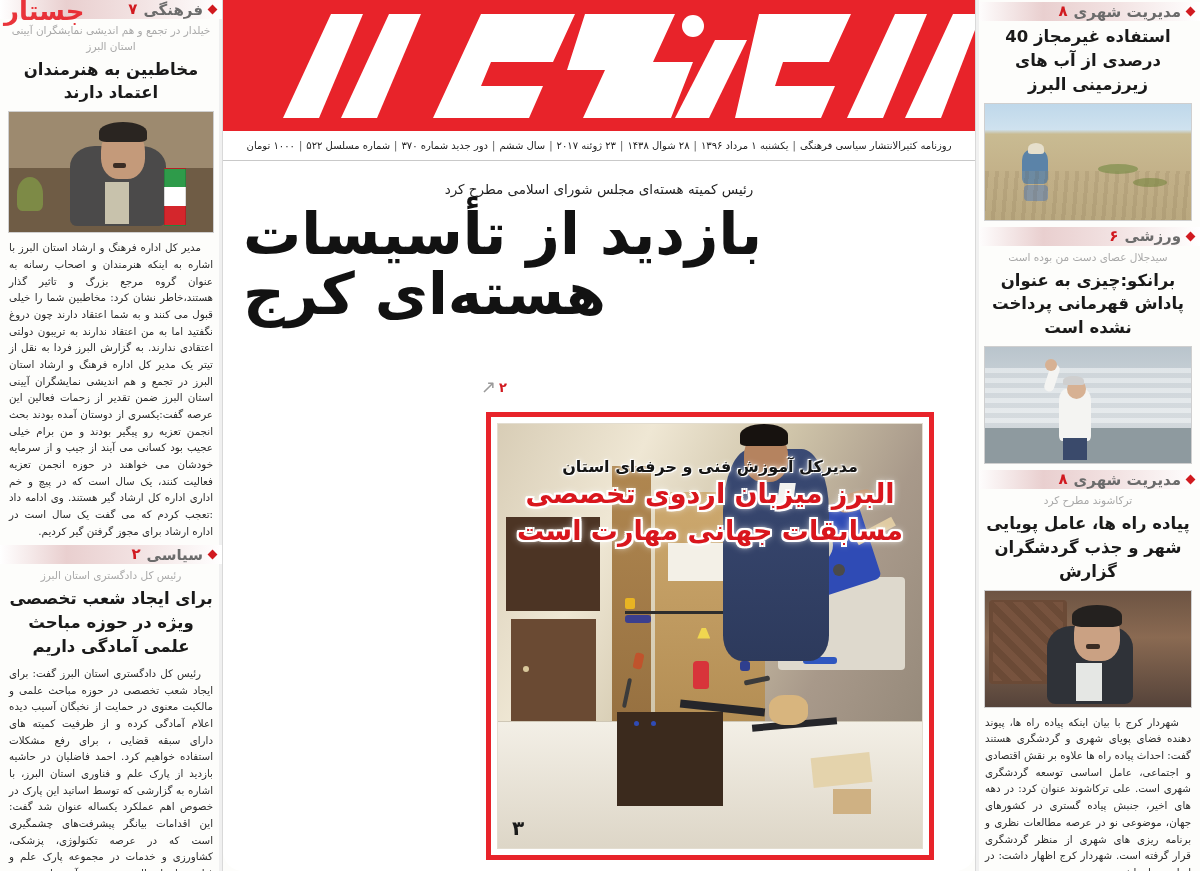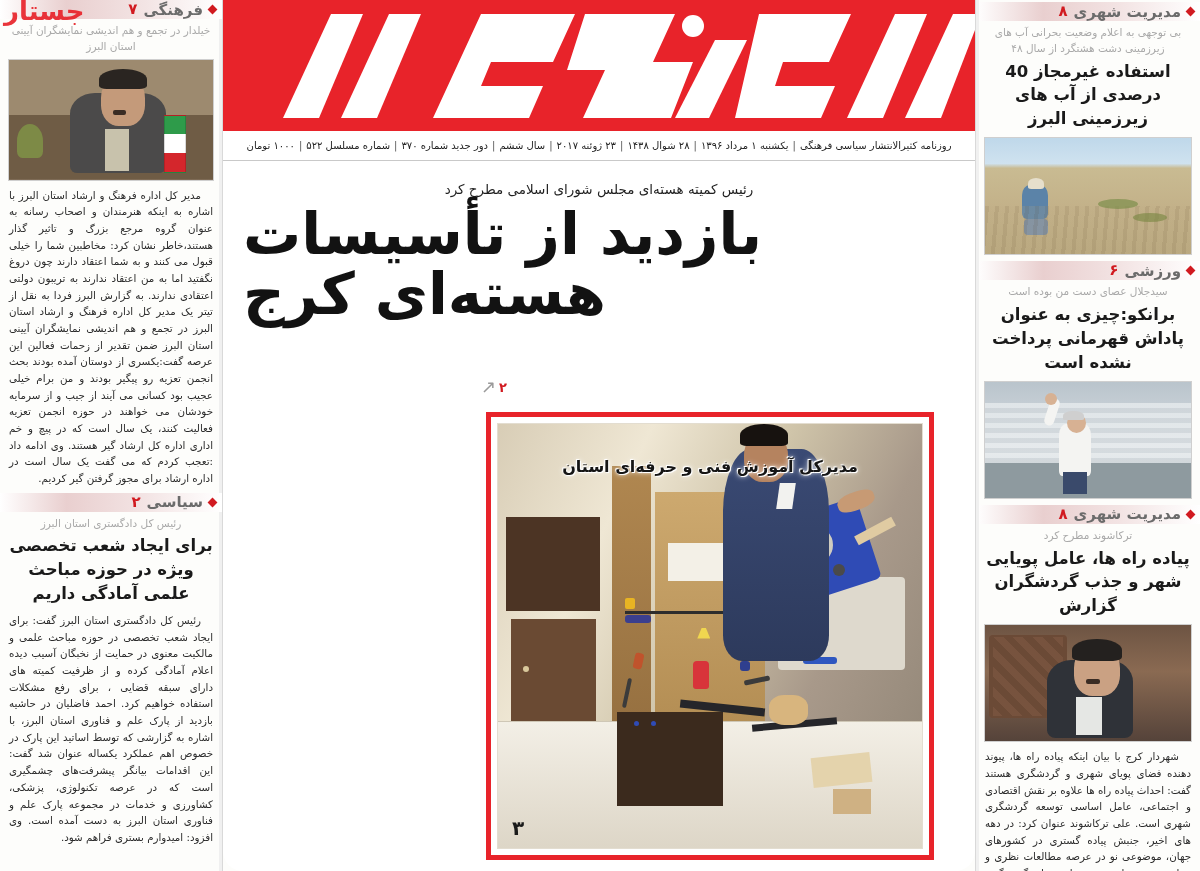--- a/index.html
+++ b/index.html
@@ -289,21 +289,20 @@
 <div class="page">
 
   <div class="col-left">
 
     <div>
       <div class="sec-bar">
         <span class="sec-diamond"></span>
         <span class="sec-label">مدیریت شهری</span>
         <span class="sec-num">۸</span>
       </div>
-      <div class="kicker">بی توجهی به اعلام وضعیت بحرانی آب های زیرزمینی دشت هشتگرد از سال ۴۸</div>
       <div class="headline">استفاده غیرمجاز 40 درصدی از آب های زیرزمینی البرز</div>
       <div class="thumb">
         <div class="ph ph-drought"></div>
         <div style="position:absolute;left:18%;top:40%;width:26px;height:34px;background:#5b83a8;border-radius:30% 30% 18% 18%;"></div>
         <div style="position:absolute;left:21%;top:34%;width:16px;height:11px;background:#e6dfcc;border-radius:50% 50% 20% 20%;"></div>
         <div style="position:absolute;left:19%;top:70%;width:24px;height:16px;background:#7a8fa8;border-radius:4px;"></div>
         <div style="position:absolute;left:0;top:58%;width:100%;height:42%;background:repeating-linear-gradient(95deg,rgba(150,130,95,.25) 0 4px,rgba(190,172,133,.18) 4px 10px);"></div>
         <div style="position:absolute;left:55%;top:52%;width:40px;height:10px;background:#7e8f4c;border-radius:50%;opacity:.7;"></div>
         <div style="position:absolute;left:72%;top:64%;width:34px;height:9px;background:#77863f;border-radius:50%;opacity:.6;"></div>
       </div>
@@ -426,34 +425,36 @@
         <div style="position:absolute;left:36%;top:70%;width:5px;height:5px;background:#2f4bb5;border-radius:50%;"></div>
 
         <div class="worker-blue" style="left:53%;top:6%;width:25%;height:50%;"></div>
         <div style="position:absolute;left:58%;top:2%;width:44px;height:50px;background:#b5835f;border-radius:46% 46% 42% 42%;"></div>
         <div style="position:absolute;left:57%;top:0%;width:48px;height:22px;background:#17120f;border-radius:50% 50% 14% 14%;"></div>
         <div style="position:absolute;left:66%;top:14%;width:16px;height:26px;background:#f2f2ef;transform:skewX(-8deg);"></div>
         <div style="position:absolute;left:80%;top:16%;width:38px;height:18px;background:#c79a74;border-radius:40%;transform:rotate(-20deg);"></div>
         <div style="position:absolute;left:84%;top:24%;width:42px;height:10px;background:#e0cba2;transform:rotate(-28deg);"></div>
 
         <div class="photo-kicker">مدیرکل آموزش فنی و حرفه‌ای استان</div>
+        <div class="photo-headline">البرز میزبان اردوی تخصصی مسابقات جهانی مهارت است</div>
         <div class="photo-pagenum">۳</div>
       </div>
     </div>
   </div>
 
   <div class="col-right">
 
     <div>
       <div class="sec-bar">
         <span class="sec-diamond"></span>
         <span class="sec-label">فرهنگی</span>
         <span class="sec-num">۷</span>
       </div>
       <div class="kicker">خیلدار در تجمع و هم اندیشی نمایشگران آیینی استان البرز</div>
+      <div class="headline">مخاطبین به هنرمندان اعتماد دارند</div>
       <div class="thumb" style="height:122px">
         <div class="ph ph-podium"></div>
         <div style="position:absolute;left:0;top:0;width:100%;height:46%;background:#9d8a6f;"></div>
         <div style="position:absolute;left:0;top:46%;width:100%;height:54%;background:#6f5c45;"></div>
         <div style="position:absolute;left:30%;top:28%;width:96px;height:80px;background:#4b4a4a;border-radius:26% 26% 8% 8%;"></div>
         <div style="position:absolute;left:45%;top:12%;width:44px;height:52px;background:#c49a7a;border-radius:46% 46% 40% 40%;"></div>
         <div style="position:absolute;left:44%;top:8%;width:48px;height:20px;background:#2a2521;border-radius:50% 50% 16% 16%;"></div>
         <div style="position:absolute;left:51%;top:42%;width:13px;height:5px;background:#3a2c24;border-radius:2px;"></div>
         <div style="position:absolute;left:47%;top:58%;width:24px;height:42px;background:#c8c2ac;"></div>
         <div class="flag-strip" style="left:76%;top:46%;"></div>

